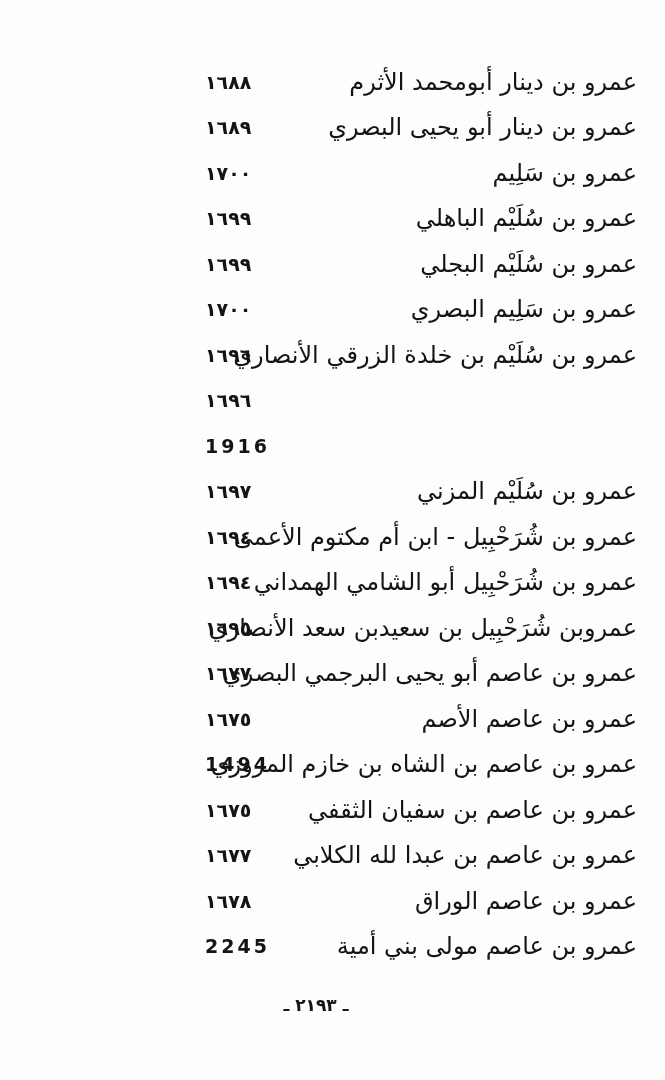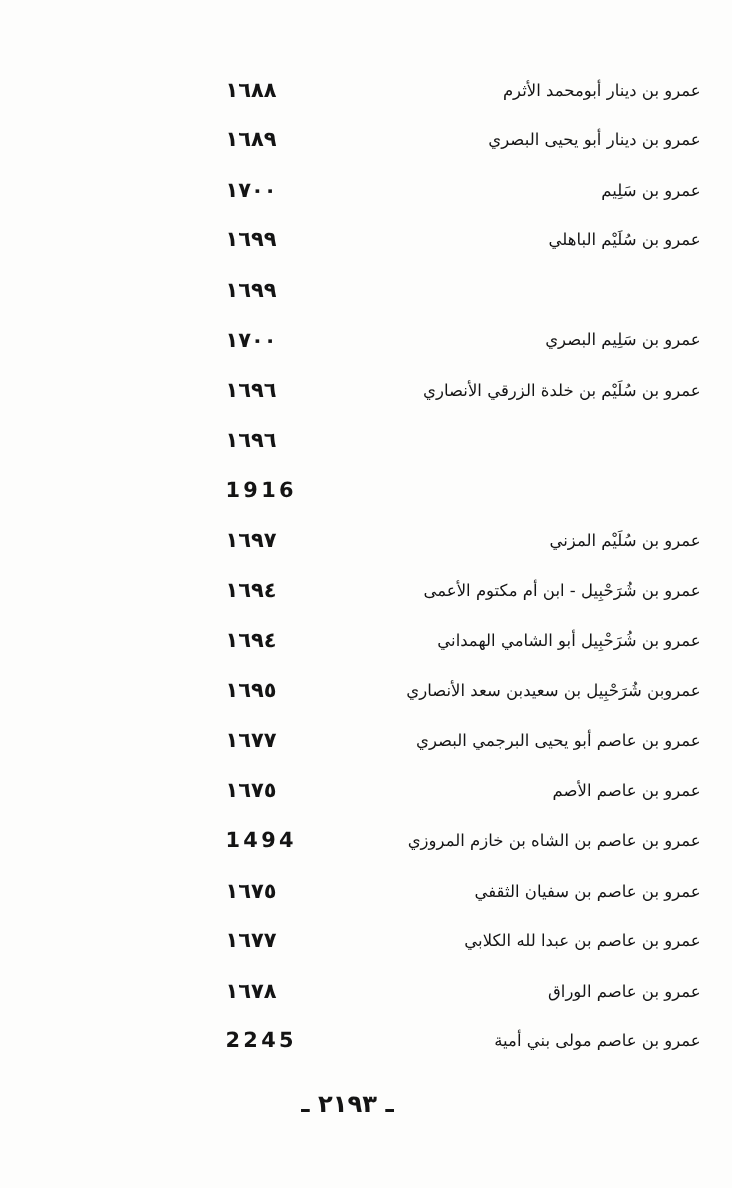--- a/index.html
+++ b/index.html
@@ -38,36 +38,36 @@
     font-weight: bold;
     letter-spacing: 3px;
     direction: ltr;
     unicode-bidi: bidi-override;
   }
   .name {
     position: absolute;
     right: 0;
     top: 50%;
     transform: translateY(-50%);
-    font-size: 15px;
+    font-size: 24px;
     direction: rtl;
     white-space: nowrap;
   }
   .footer {
     position: absolute;
     top: 988px;
     left: 0;
     width: 632px;
     height: 34px;
     line-height: 34px;
     text-align: center;
     direction: rtl;
   }
   .footer span {
-    font-size: 22px;
+    font-size: 17px;
     font-weight: bold;
     letter-spacing: 2px;
   }
 </style>
 </head>
 <body>
 
 <div class="page">
 
   <div class="index-list" id="index-list">
@@ -86,20 +86,21 @@
     <span class="name">عمرو بن سَلِيم</span>
   </div>
 
   <div class="row">
     <span class="num">١٦٩٩</span>
     <span class="name">عمرو بن سُلَيْم الباهلي</span>
   </div>
 
   <div class="row">
     <span class="num">١٦٩٩</span>
+    <span class="name">عمرو بن سُلَيْم البجلي</span>
   </div>
 
   <div class="row">
     <span class="num">١٧٠٠</span>
     <span class="name">عمرو بن سَلِيم البصري</span>
   </div>
 
   <div class="row">
     <span class="num">١٦٩٦</span>
     <span class="name">عمرو بن سُلَيْم بن خلدة الزرقي الأنصاري</span>

